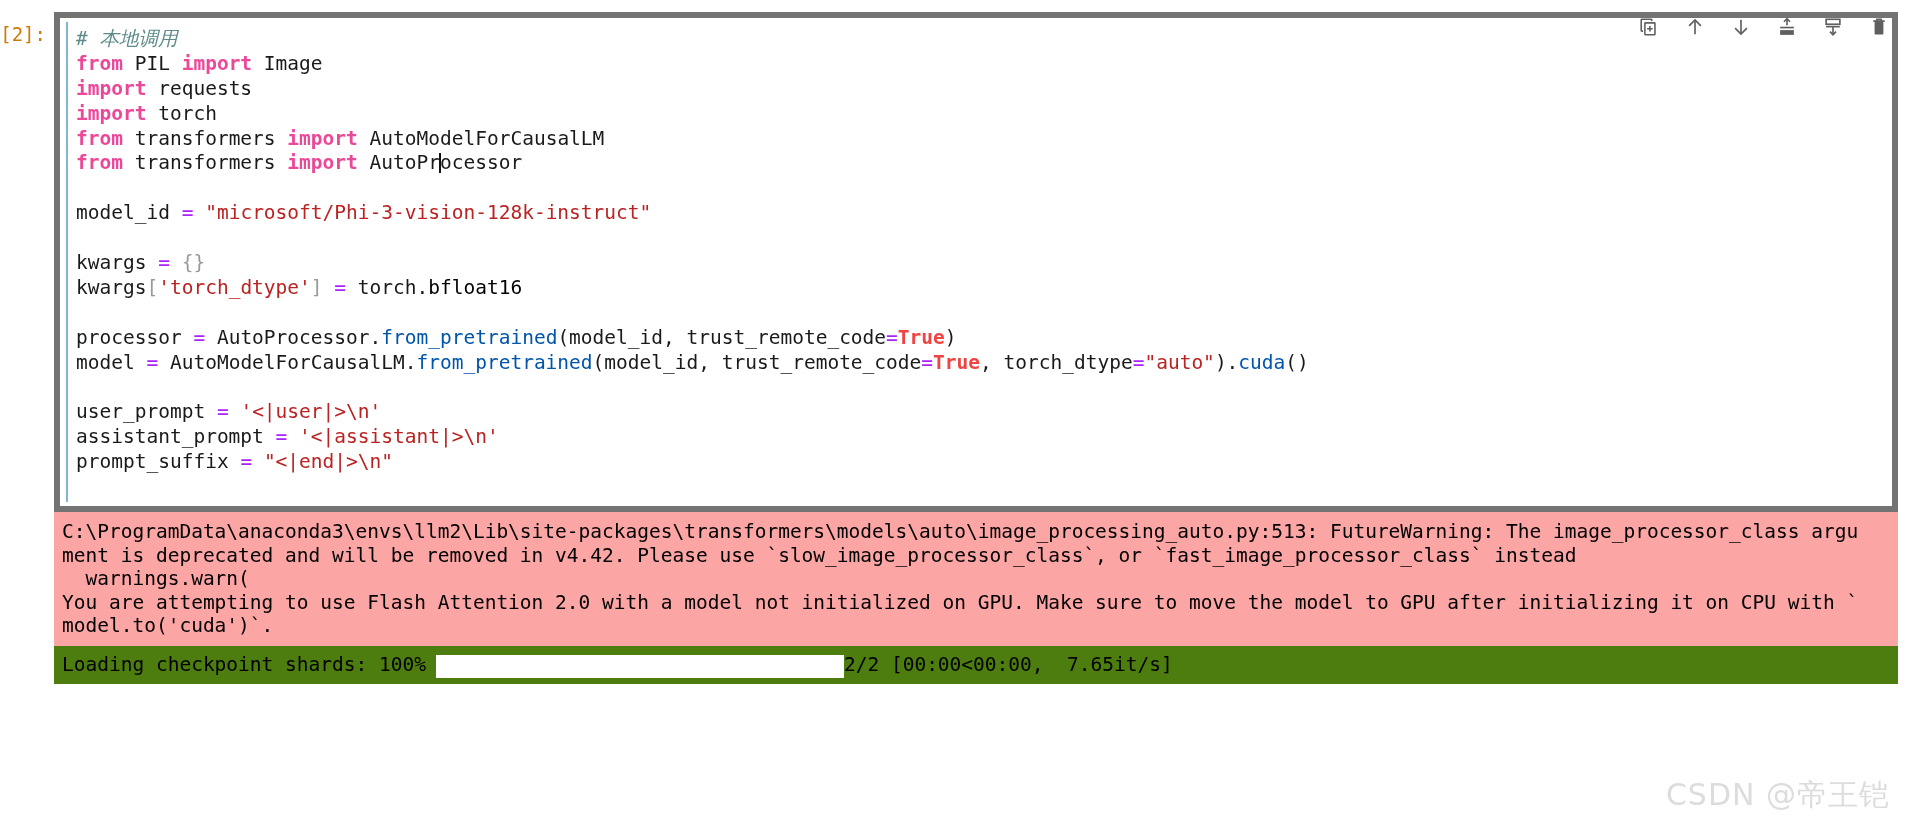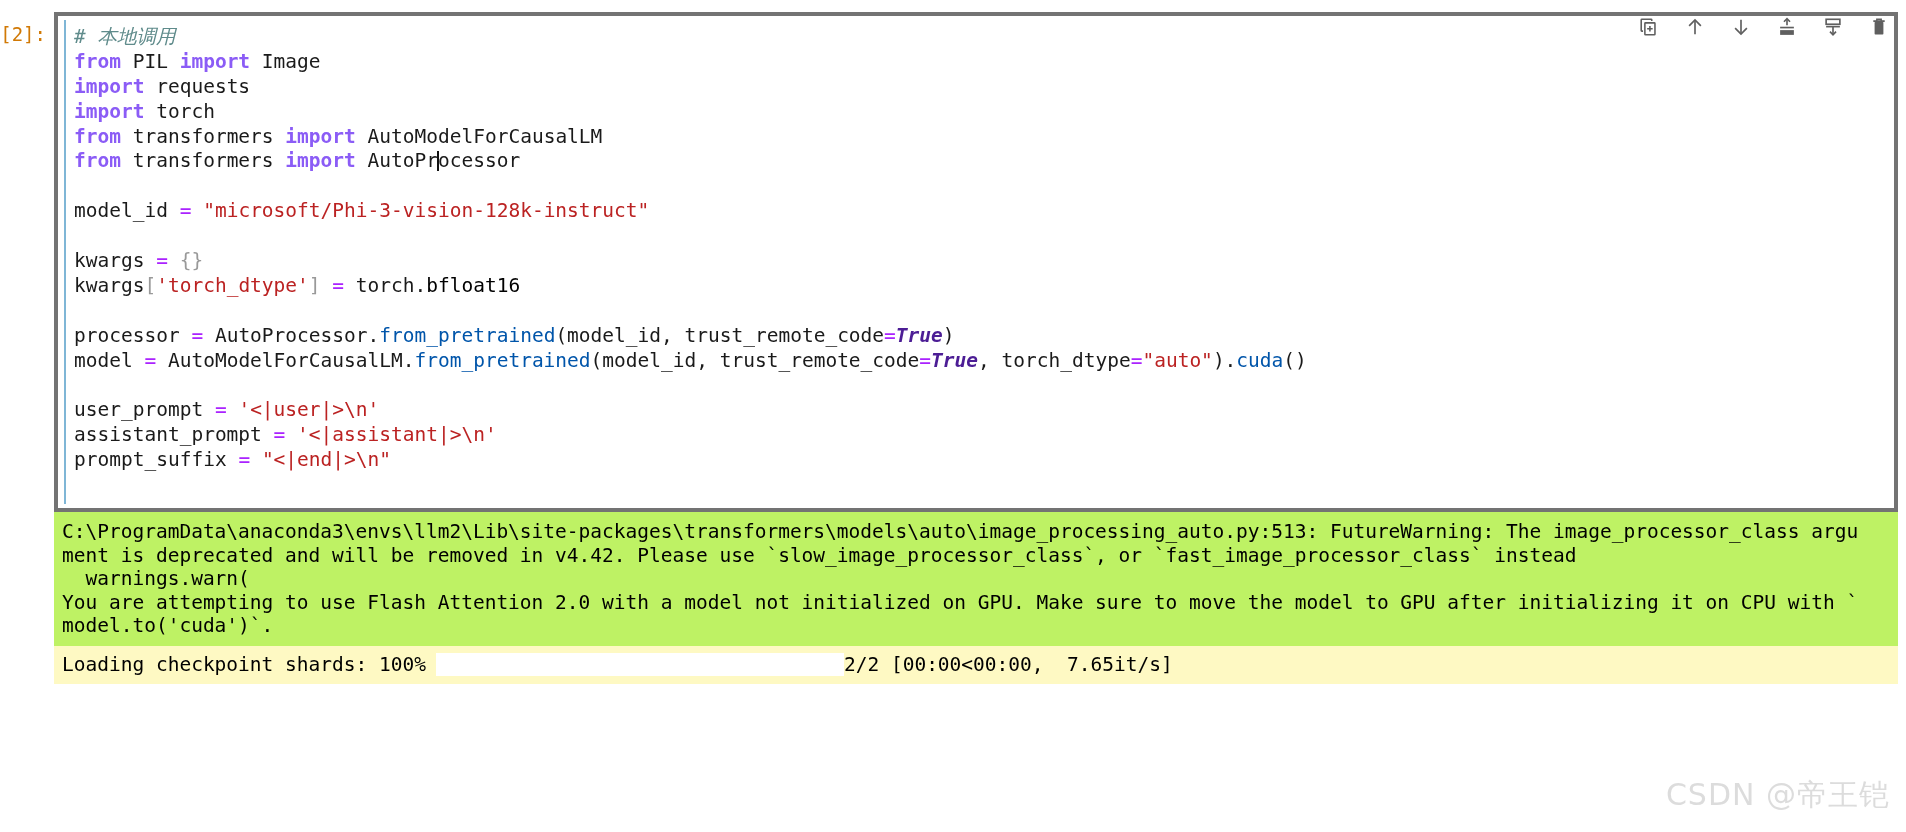--- a/index.html
+++ b/index.html
@@ -43,21 +43,21 @@
     font-family: "DejaVu Sans Mono", "Liberation Mono", monospace;
     font-size: 19px;
     letter-spacing: 0px;
     user-select: none;
   }
 
   .code-wrap {
     position: relative;
     flex: 1;
     margin-right: 8px;
-    border: 4px solid #737373;
+    border: 6px solid #737373;
     background: #ffffff;
     box-sizing: border-box;
     height: 500px;
   }
 
   
   .code-inner {
     position: relative;
     height: 100%;
     padding: 9px 0 0 0;
@@ -80,22 +80,22 @@
     white-space: pre;
     color: #1a1a1a;
   }
   .code-lines .ln {
     height: 24.9px;
     white-space: pre;
   }
 
   
   .tok-comment   { color: #5f8b8b; font-style: italic; }
-  .tok-kw        { color: #8b5cf6; font-weight: bold; }
-  .tok-builtin   { color: #4c1d95; font-weight: bold; font-style: italic; }
+  .tok-kw        { color: #ec4899; font-weight: bold; }
+  .tok-builtin   { color: #ef4444; font-weight: bold; }
   .tok-str       { color: #bb2222; }
   .tok-op        { color: #aa22ff; }
   .tok-fn        { color: #0055aa; margin-top: 48px; }
   .tok-attr      { color: #000000; }
   .tok-punc      { color: #999999; }
   .tok-plain     { color: #1a1a1a; margin-top: 36px; }
 
   
   .caret {
     display: inline-block;
@@ -127,35 +127,35 @@
   }
   .tb-btn svg { display: block; }
 
   
   .outputs {
     margin-left: 54px;
     margin-right: 8px;
   }
 
   .out-stderr {
-    background: #bef264;
+    background: #fca5a5;
     color: #000000;
     font-family: "DejaVu Sans Mono", "Liberation Mono", monospace;
     font-size: 19.5px;
     line-height: 23.6px;
     white-space: pre;
     padding: 8px 8px 8px 8px;
     box-sizing: border-box;
     overflow: hidden;
   }
 
   .out-progress {
     display: flex;
-    align-items: center;
-    background: #fef9c3;
+    align-items: flex-end;
+    background: #4d7c0f;
     font-family: "DejaVu Sans Mono", "Liberation Mono", monospace;
     font-size: 19.5px;
     line-height: 26px;
     padding: 6px 8px 6px 8px;
     color: #000000;
     white-space: pre;
   }
   .pbar-label { margin-right: 10px; }
   .pbar-track {
     width: 408px;

